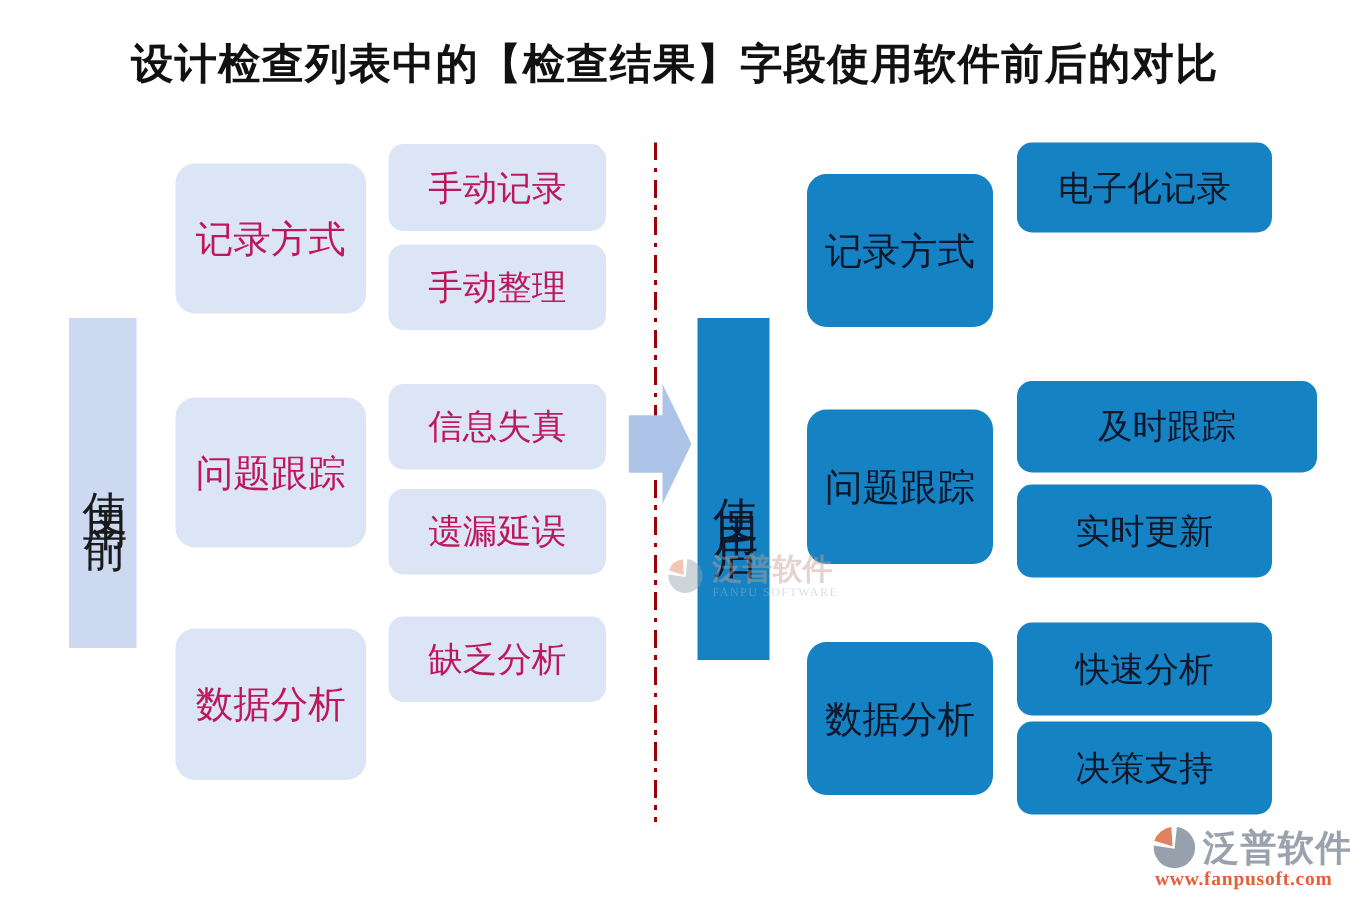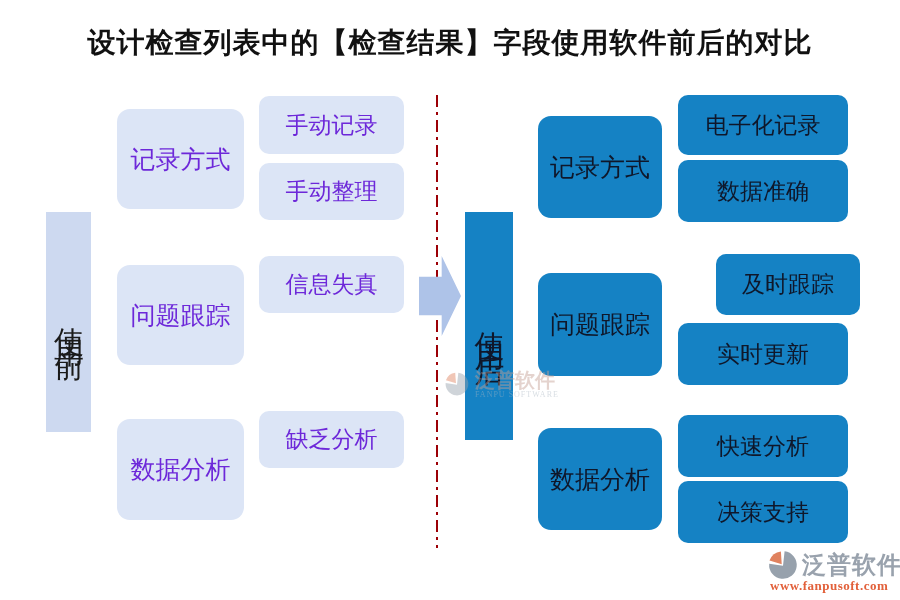--- a/index.html
+++ b/index.html
@@ -5,21 +5,21 @@
   html,body{margin:0;padding:0;background:#fff;}
   #canvas{
     position:relative;width:900px;height:600px;background:#ffffff;
     overflow:hidden;font-family:"Liberation Serif","DejaVu Serif",serif;
   }
   .title{
     position:absolute;left:0;top:24px;width:900px;text-align:center;
     font-size:28px;font-weight:bold;color:#111;letter-spacing:1px;
   }
   .box{position:absolute;display:flex;align-items:center;justify-content:center;box-sizing:border-box;}
-  .light{background:#dce5f6;color:#6d28d9;}
+  .light{background:#dce5f6;color:#be185d;}
   .sideL{background:#cdd9f0;color:#1a1a1a;}
   .blue{background:#1582c4;color:#0f172a;}
   .cat{border-radius:13px;font-size:25px;text-align:right;}
   .item{border-radius:10px;font-size:23px;}
   .vtext{writing-mode:vertical-rl;text-orientation:upright;font-size:30px;letter-spacing:12px;}
   .divider{
     position:absolute;left:436px;top:95px;width:2px;height:453px;
     background:repeating-linear-gradient(to bottom,
       #9c0006 0 12px, transparent 12px 17px,
       #9c0006 17px 20px, transparent 20px 25px);
@@ -51,35 +51,35 @@
   <div class="title">设计检查列表中的【检查结果】字段使用软件前后的对比</div>
 
   <div class="box sideL vtext" style="left:46px;top:212px;width:45px;height:220px;">使用前</div>
 
   <div class="box light cat" style="left:117px;top:109px;width:127px;height:100px;">记录方式</div>
   <div class="box light item" style="left:259px;top:96px;width:145px;height:58px;">手动记录</div>
   <div class="box light item" style="left:259px;top:163px;width:145px;height:57px;">手动整理</div>
 
   <div class="box light cat" style="left:117px;top:265px;width:127px;height:100px;">问题跟踪</div>
   <div class="box light item" style="left:259px;top:256px;width:145px;height:57px;">信息失真</div>
+  <div class="box light item" style="left:259px;top:326px;width:145px;height:57px;">遗漏延误</div>
 
   <div class="box light cat" style="left:117px;top:419px;width:127px;height:101px;">数据分析</div>
   <div class="box light item" style="left:259px;top:411px;width:145px;height:57px;">缺乏分析</div>
 
   <div class="divider"></div>
   <div class="arrow"></div>
 
   <div class="box blue vtext" style="left:465px;top:212px;width:48px;height:228px;">使用后</div>
 
   <div class="box blue cat" style="left:538px;top:116px;width:124px;height:102px;">记录方式</div>
   <div class="box blue item" style="left:678px;top:95px;width:170px;height:60px;">电子化记录</div>
-  <div class="box blue item" style="left:678px;top:160px;width:170px;height:62px;">数据准确</div>
 
   <div class="box blue cat" style="left:538px;top:273px;width:124px;height:103px;">问题跟踪</div>
-  <div class="box blue item" style="left:678px;top:254px;width:144px;height:61px;margin-left:38px;">及时跟踪</div>
+  <div class="box blue item" style="left:678px;top:254px;width:200px;height:61px;">及时跟踪</div>
   <div class="box blue item" style="left:678px;top:323px;width:170px;height:62px;">实时更新</div>
 
   <div class="box blue cat" style="left:538px;top:428px;width:124px;height:102px;">数据分析</div>
   <div class="box blue item" style="left:678px;top:415px;width:170px;height:62px;">快速分析</div>
   <div class="box blue item" style="left:678px;top:481px;width:170px;height:62px;">决策支持</div>
 
   <div class="wm-center">
     <svg class="ico" viewBox="0 0 32 32">
       <path d="M14 3.2 A13 13 0 0 0 3.3 11.8 L14.8 15.2 Z" fill="#e0825f"></path>
       <path d="M17.5 3.1 A13 13 0 1 1 3 14.8 L16 16.8 Z" fill="#97a1ac"></path>

